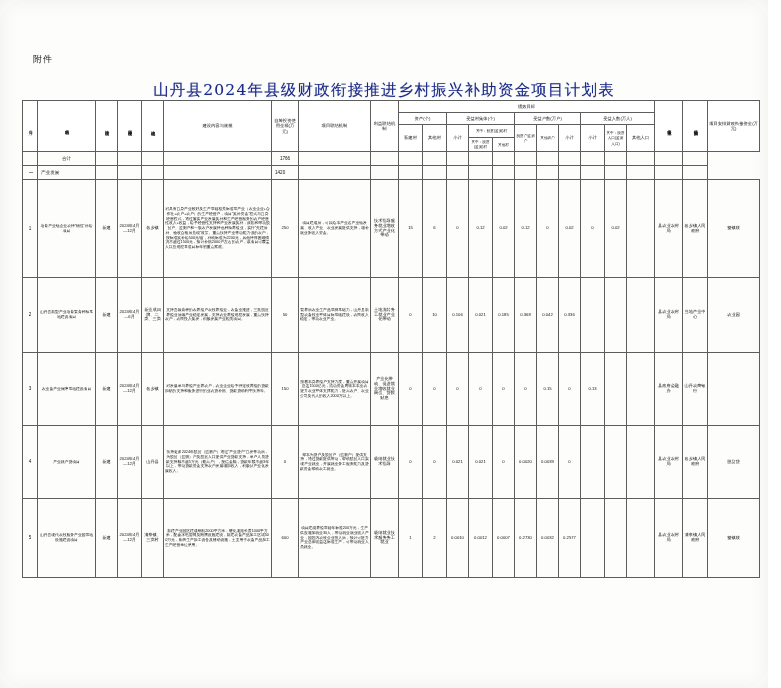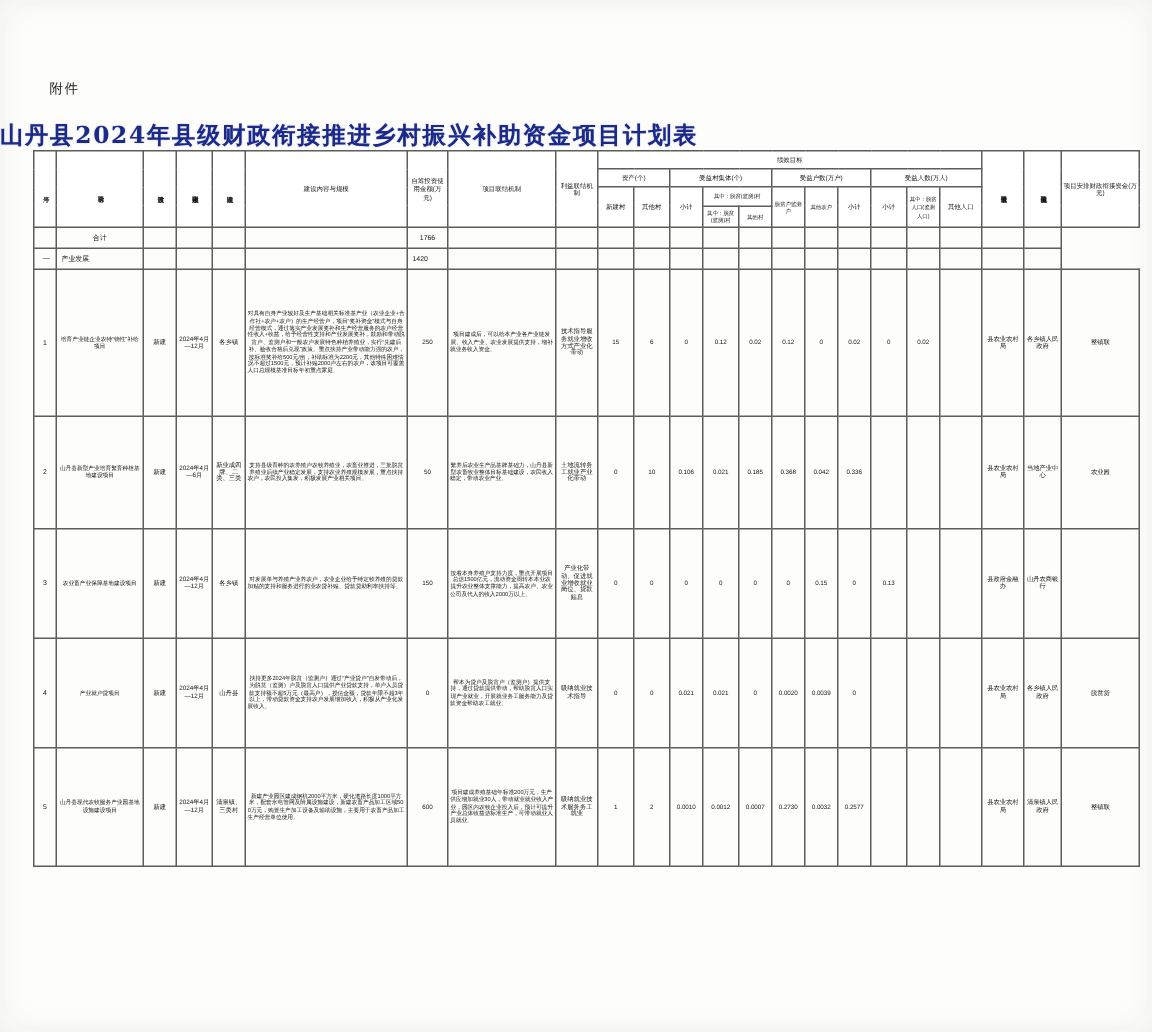--- a/index.html
+++ b/index.html
@@ -21,23 +21,23 @@
     content:"";position:absolute;left:0;top:0;right:0;bottom:0;
     box-shadow:inset 0 0 18px rgba(180,180,175,.22);
     pointer-events:none;
   }
   .attach{
     position:absolute;left:33px;top:53px;
     font-size:9px;letter-spacing:1px;color:#1a1a1a;
   }
   .title{
     position:absolute;left:0;right:0;top:80px;
-    text-align:left;
+    text-align:center;
     font-family:"DejaVu Serif", serif;
-    font-weight:bold;
+    font-weight:normal;
     font-size:15.5px;
     letter-spacing:1.2px;
     color:#1b2a8a;
     text-shadow:0 0 1px rgba(27,42,138,.35);
   }
   .tablewrap{
     position:absolute;left:22px;top:100px;
     width:738px;
   }
   table.grid{

